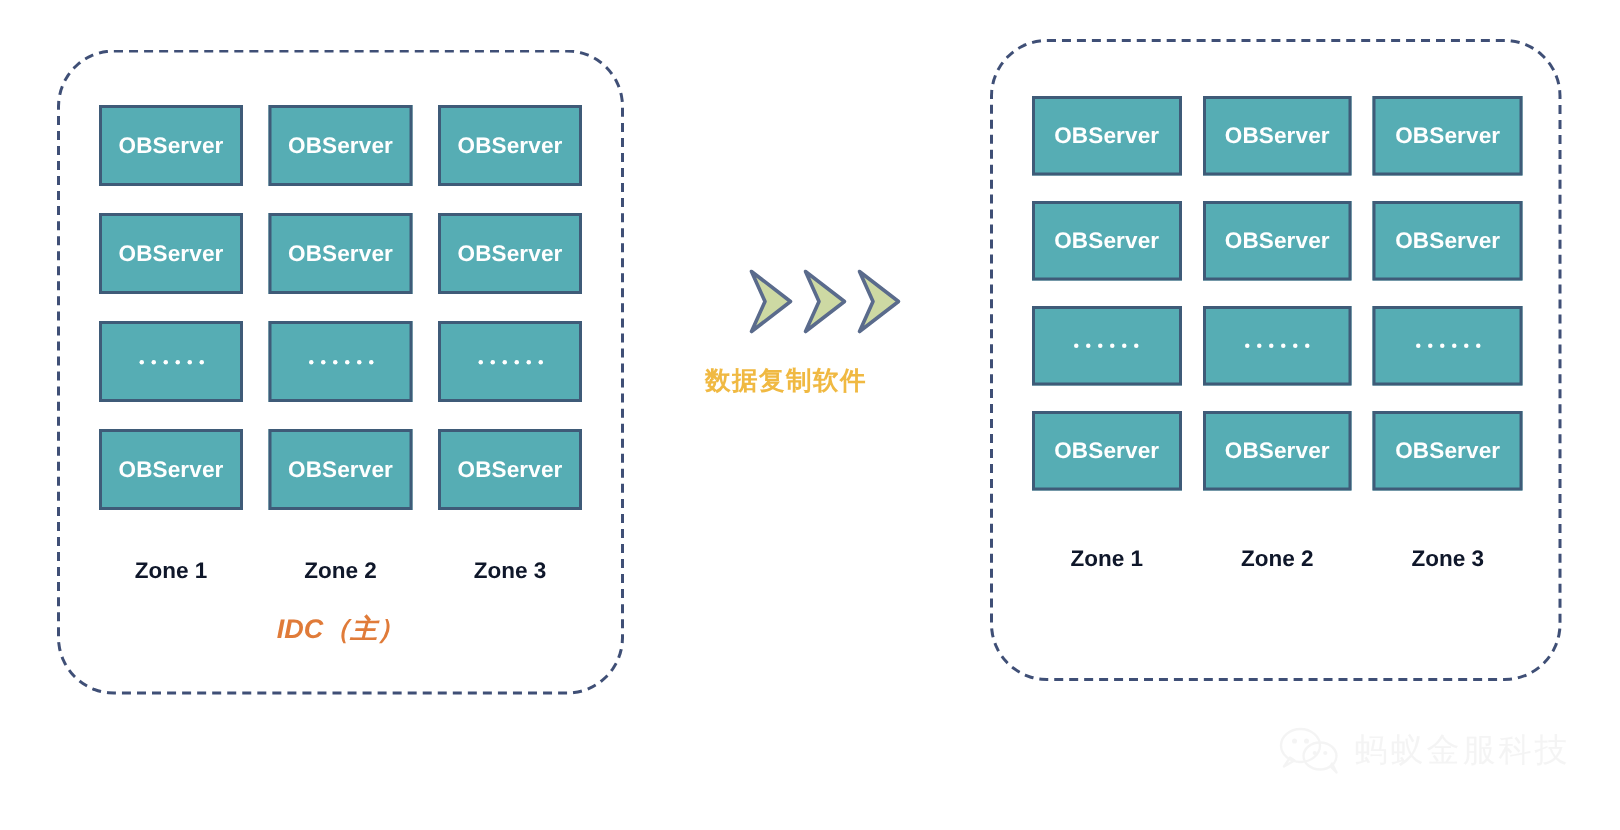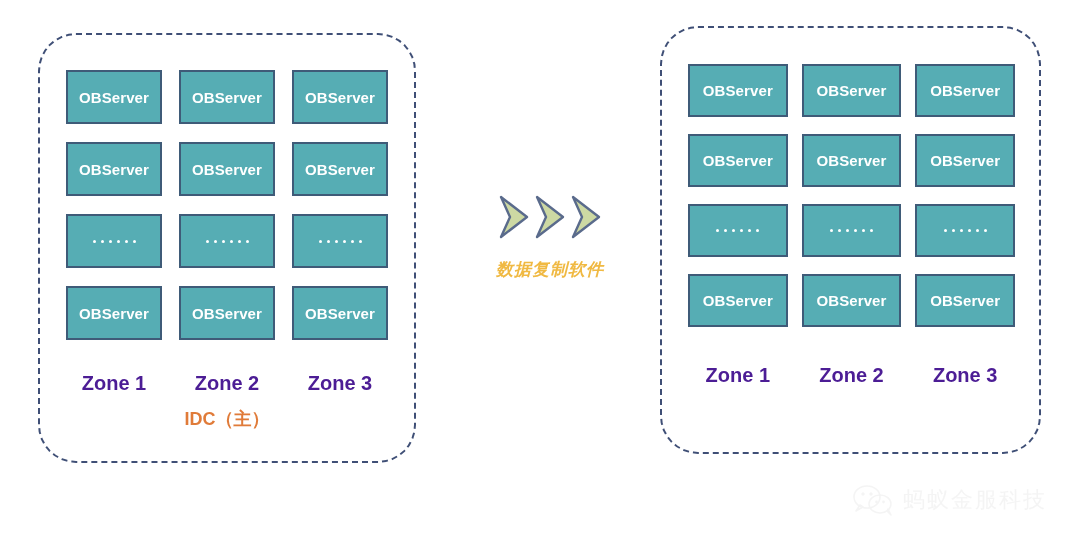--- a/index.html
+++ b/index.html
@@ -105,54 +105,54 @@
     width: 322px;
     column-gap: 17px;
   }
   .zone-row.right {
     left: 688px;
     top: 364px;
     width: 327px;
     column-gap: 14px;
   }
   .zone-label {
-    color: #4c1d95;
-    font-size: 20px;
+    color: #0f172a;
+    font-size: 15px;
     font-weight: bold;
     white-space: nowrap;
   }
 
   
   .idc-caption {
     position: absolute;
     text-align: center;
     color: #e07b39;
     font-size: 18px;
     font-weight: bold;
     white-space: nowrap;
   }
   .idc-caption.left {
     left: 38px;
     top: 407px;
     width: 378px;
+    font-style: italic;
   }
   .idc-caption.right {
     left: 660px;
     top: 406px;
     width: 381px;
   }
 
   
   .replication {
     position: absolute;
     left: 470px;
-    top: 192px;
+    top: 176px;
     width: 160px;
-    text-align: center;
-    font-style: italic;
+    text-align: left;
   }
   .chevrons {
     display: flex;
     justify-content: center;
     align-items: center;
     gap: 2px;
     height: 50px;
   }
   .replication-label {
     margin-top: 16px;

